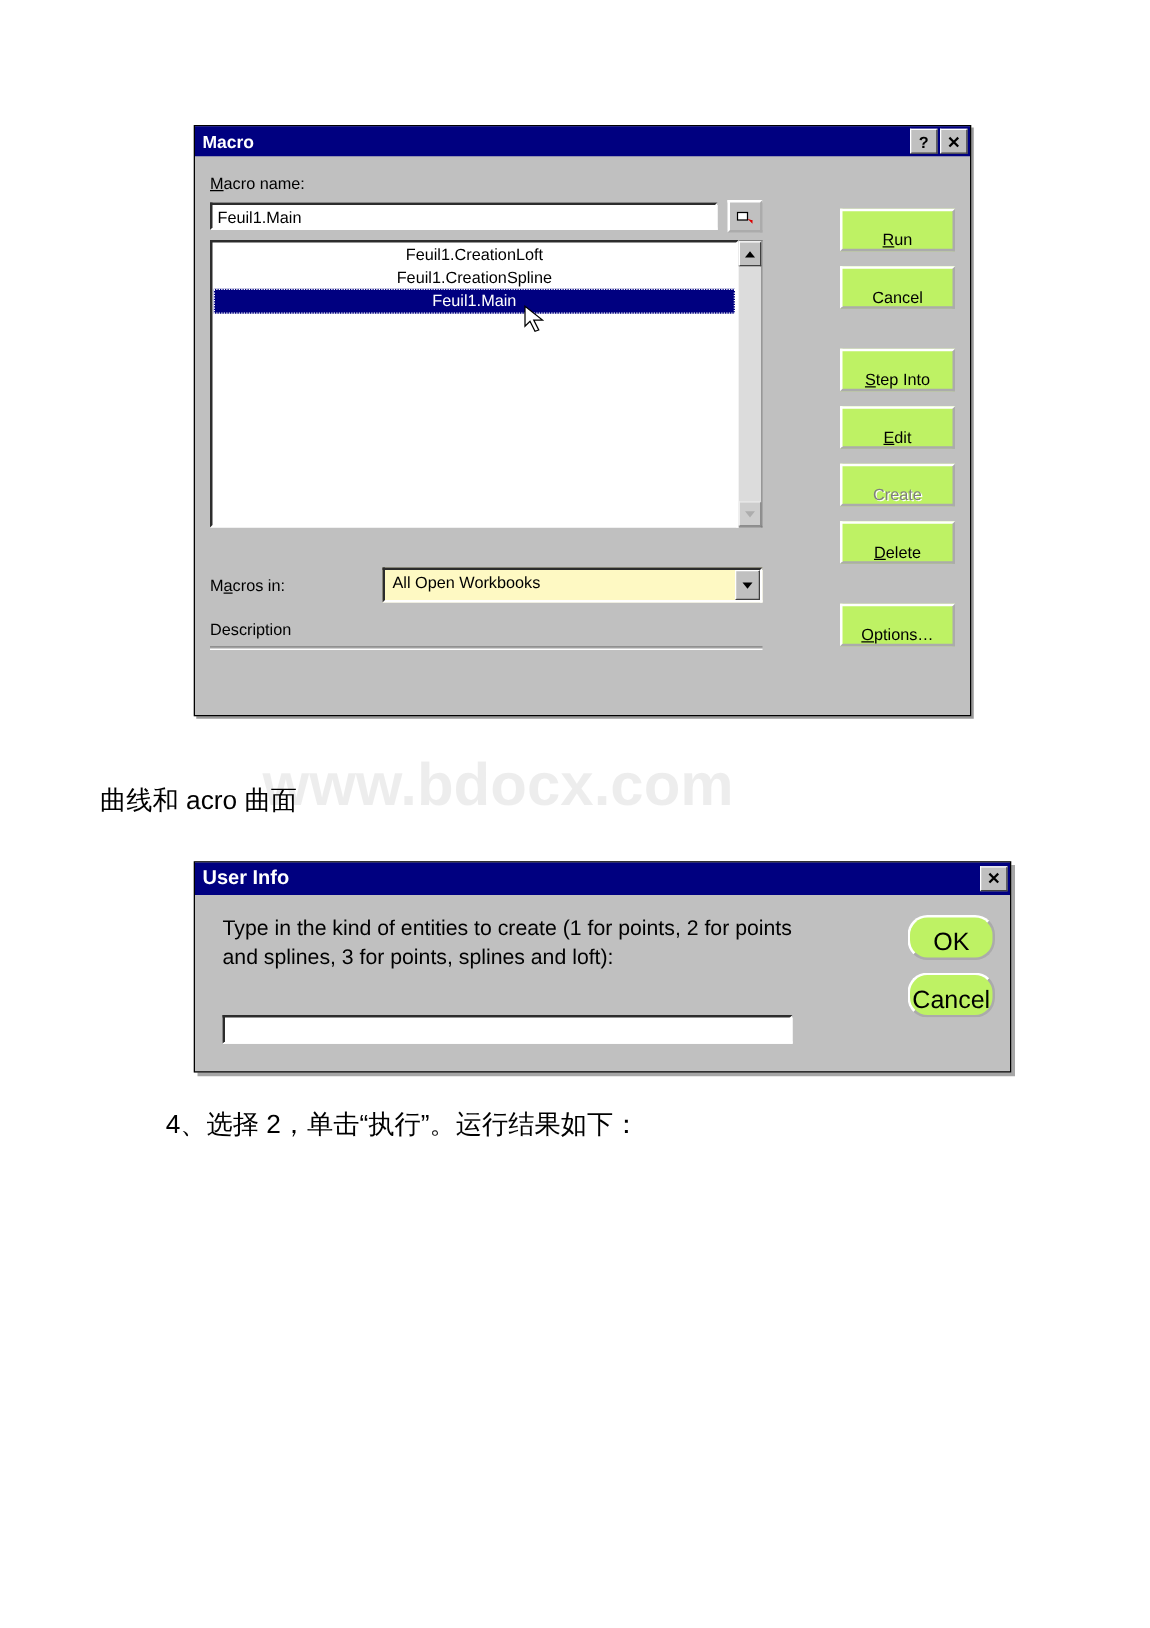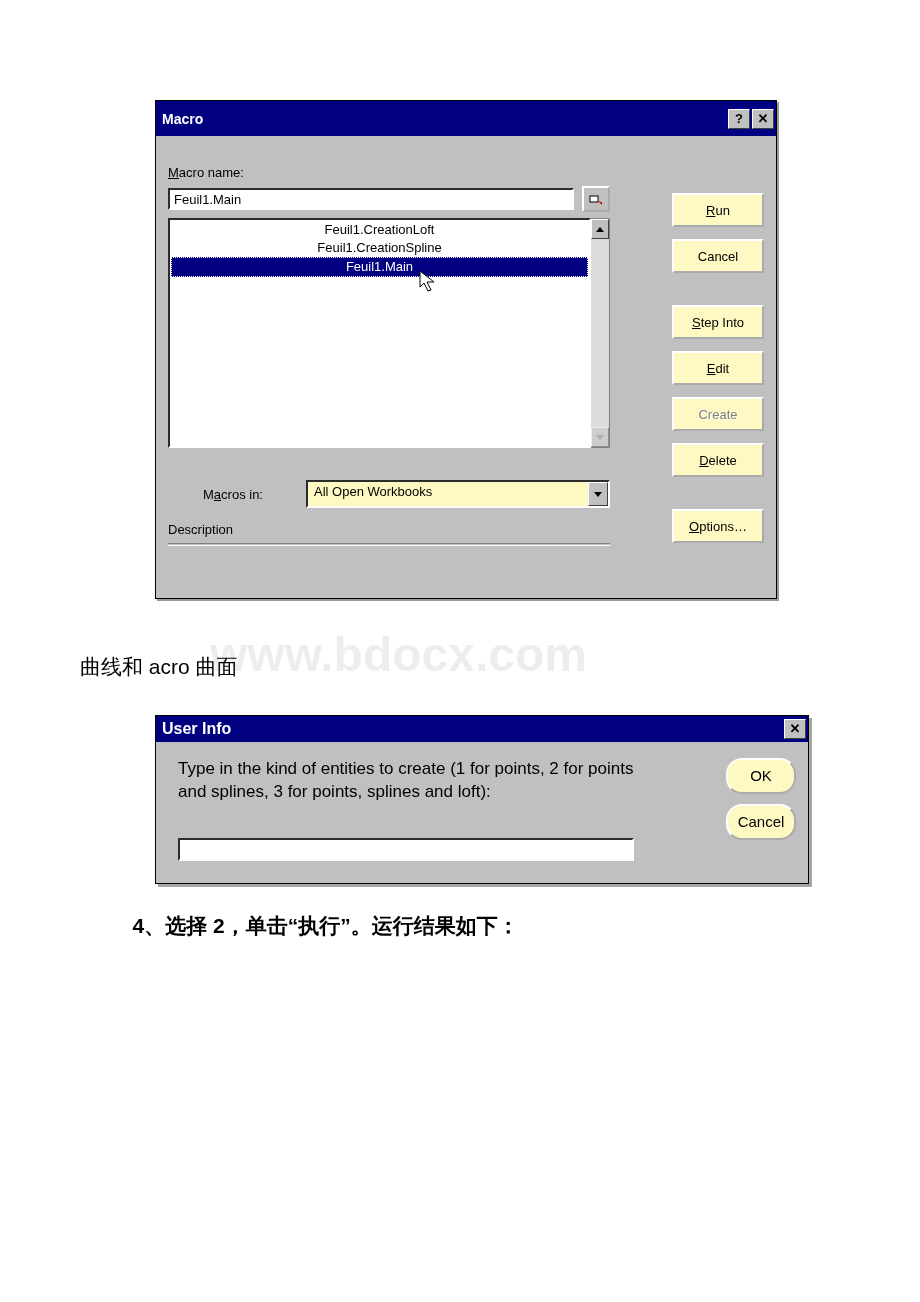--- a/index.html
+++ b/index.html
@@ -16,21 +16,21 @@
   }
   
   .dialog1 {
     margin-left: 75px;
     width: 620px;
     border: 1px solid #000;
     background: #c0c0c0;
     box-shadow: 2px 2px 0 rgba(0,0,0,0.4);
   }
   .titlebar {
-    height: 35px;
+    height: 24px;
     background: #000080;
     color: #fff;
     display: flex;
     align-items: center;
     font: bold 14px Tahoma, Arial, sans-serif;
     padding-left: 6px;
   }
   .titlebar .title-text { flex: 1; }
   .title-btn {
     width: 20px;
@@ -43,21 +43,21 @@
     display: inline-flex;
     align-items: center;
     justify-content: center;
     font: bold 13px Arial, sans-serif;
     color: #000;
     cursor: pointer;
     line-height: 1;
   }
   .dialog1-body {
     display: flex;
-    padding: 25px 12px 14px 12px;
+    padding: 10px 12px 14px 12px;
   }
   .dialog1-left { flex: 1; }
   .macro-name-label {
     font: 13px Tahoma, Arial, sans-serif;
     margin: 4px 0 6px 0;
   }
   .underline-m { text-decoration: underline; }
   .macroname-row {
     display: flex;
     gap: 8px;
@@ -145,21 +145,21 @@
     margin: -8px 0 0 100px;
     pointer-events: none;
   }
 
   .macros-in-row {
     display: flex;
     align-items: center;
     margin-top: 32px;
     gap: 8px;
   }
-  .macros-in-label { width: 130px; font: 13px Tahoma, Arial, sans-serif; text-align: center; }
+  .macros-in-label { width: 130px; font: 13px Tahoma, Arial, sans-serif; }
   .dropdown {
     flex: 1;
     height: 24px;
     display: flex;
     background: #fef9c3;
     border: 2px inset #fff;
     border-top-color: #808080;
     border-left-color: #808080;
   }
   .dropdown-text {
@@ -196,47 +196,46 @@
 
   .dialog1-right {
     width: 140px;
     padding-left: 14px;
     display: flex;
     flex-direction: column;
     gap: 12px;
   }
   .win-btn {
     height: 30px;
-    background: #fef9c3;
+    background: #bef264;
     border: 2px outset #fff;
     font: 13px Tahoma, Arial, sans-serif;
     color: #000;
     cursor: pointer;
     display: flex;
-    align-items: center;
+    align-items: flex-end;
     justify-content: center;
     margin-left: 48px;
   }
   .win-btn.disabled { color:#808080; text-shadow:1px 1px 0 #fff; cursor:default; }
   .dialog1-right .gap { height: 8px; }
 
   
   .body-text {
     margin: 50px 0 30px 0;
     font-size: 21px;
     line-height: 1.7;
     color: #000;
   }
   .body-text .indent { text-indent: 2.5em; display:block; }
   .body-text2 {
     margin: 24px 0 10px 0;
     font-size: 21px;
     line-height: 1.7;
     text-indent: 2.5em;
-    font-weight: bold;
   }
   .watermark-wrap { position: relative; }
   .watermark {
     position: absolute;
     top: -22px;
     left: 130px;
     font: bold 48px Arial, sans-serif;
     color: rgba(0,0,0,0.07);
     letter-spacing: 0px;
     pointer-events: none;
@@ -262,21 +261,21 @@
     color: #000;
     line-height: 1.35;
     flex:1;
   }
   .dialog2-buttons {
     display: flex;
     flex-direction: column;
     gap: 10px;
     width: 118px;
   }
-  .dialog2-buttons .win-btn { height: 32px; font-size: 15px; border-radius: 16px; }
+  .dialog2-buttons .win-btn { height: 32px; font-size: 20px; border-radius: 16px; }
   .user-input {
     margin: 34px 22px 0 0;
     height: 28px;
   }
 </style>
 </head>
 <body>
 
 <div class="page">
 

